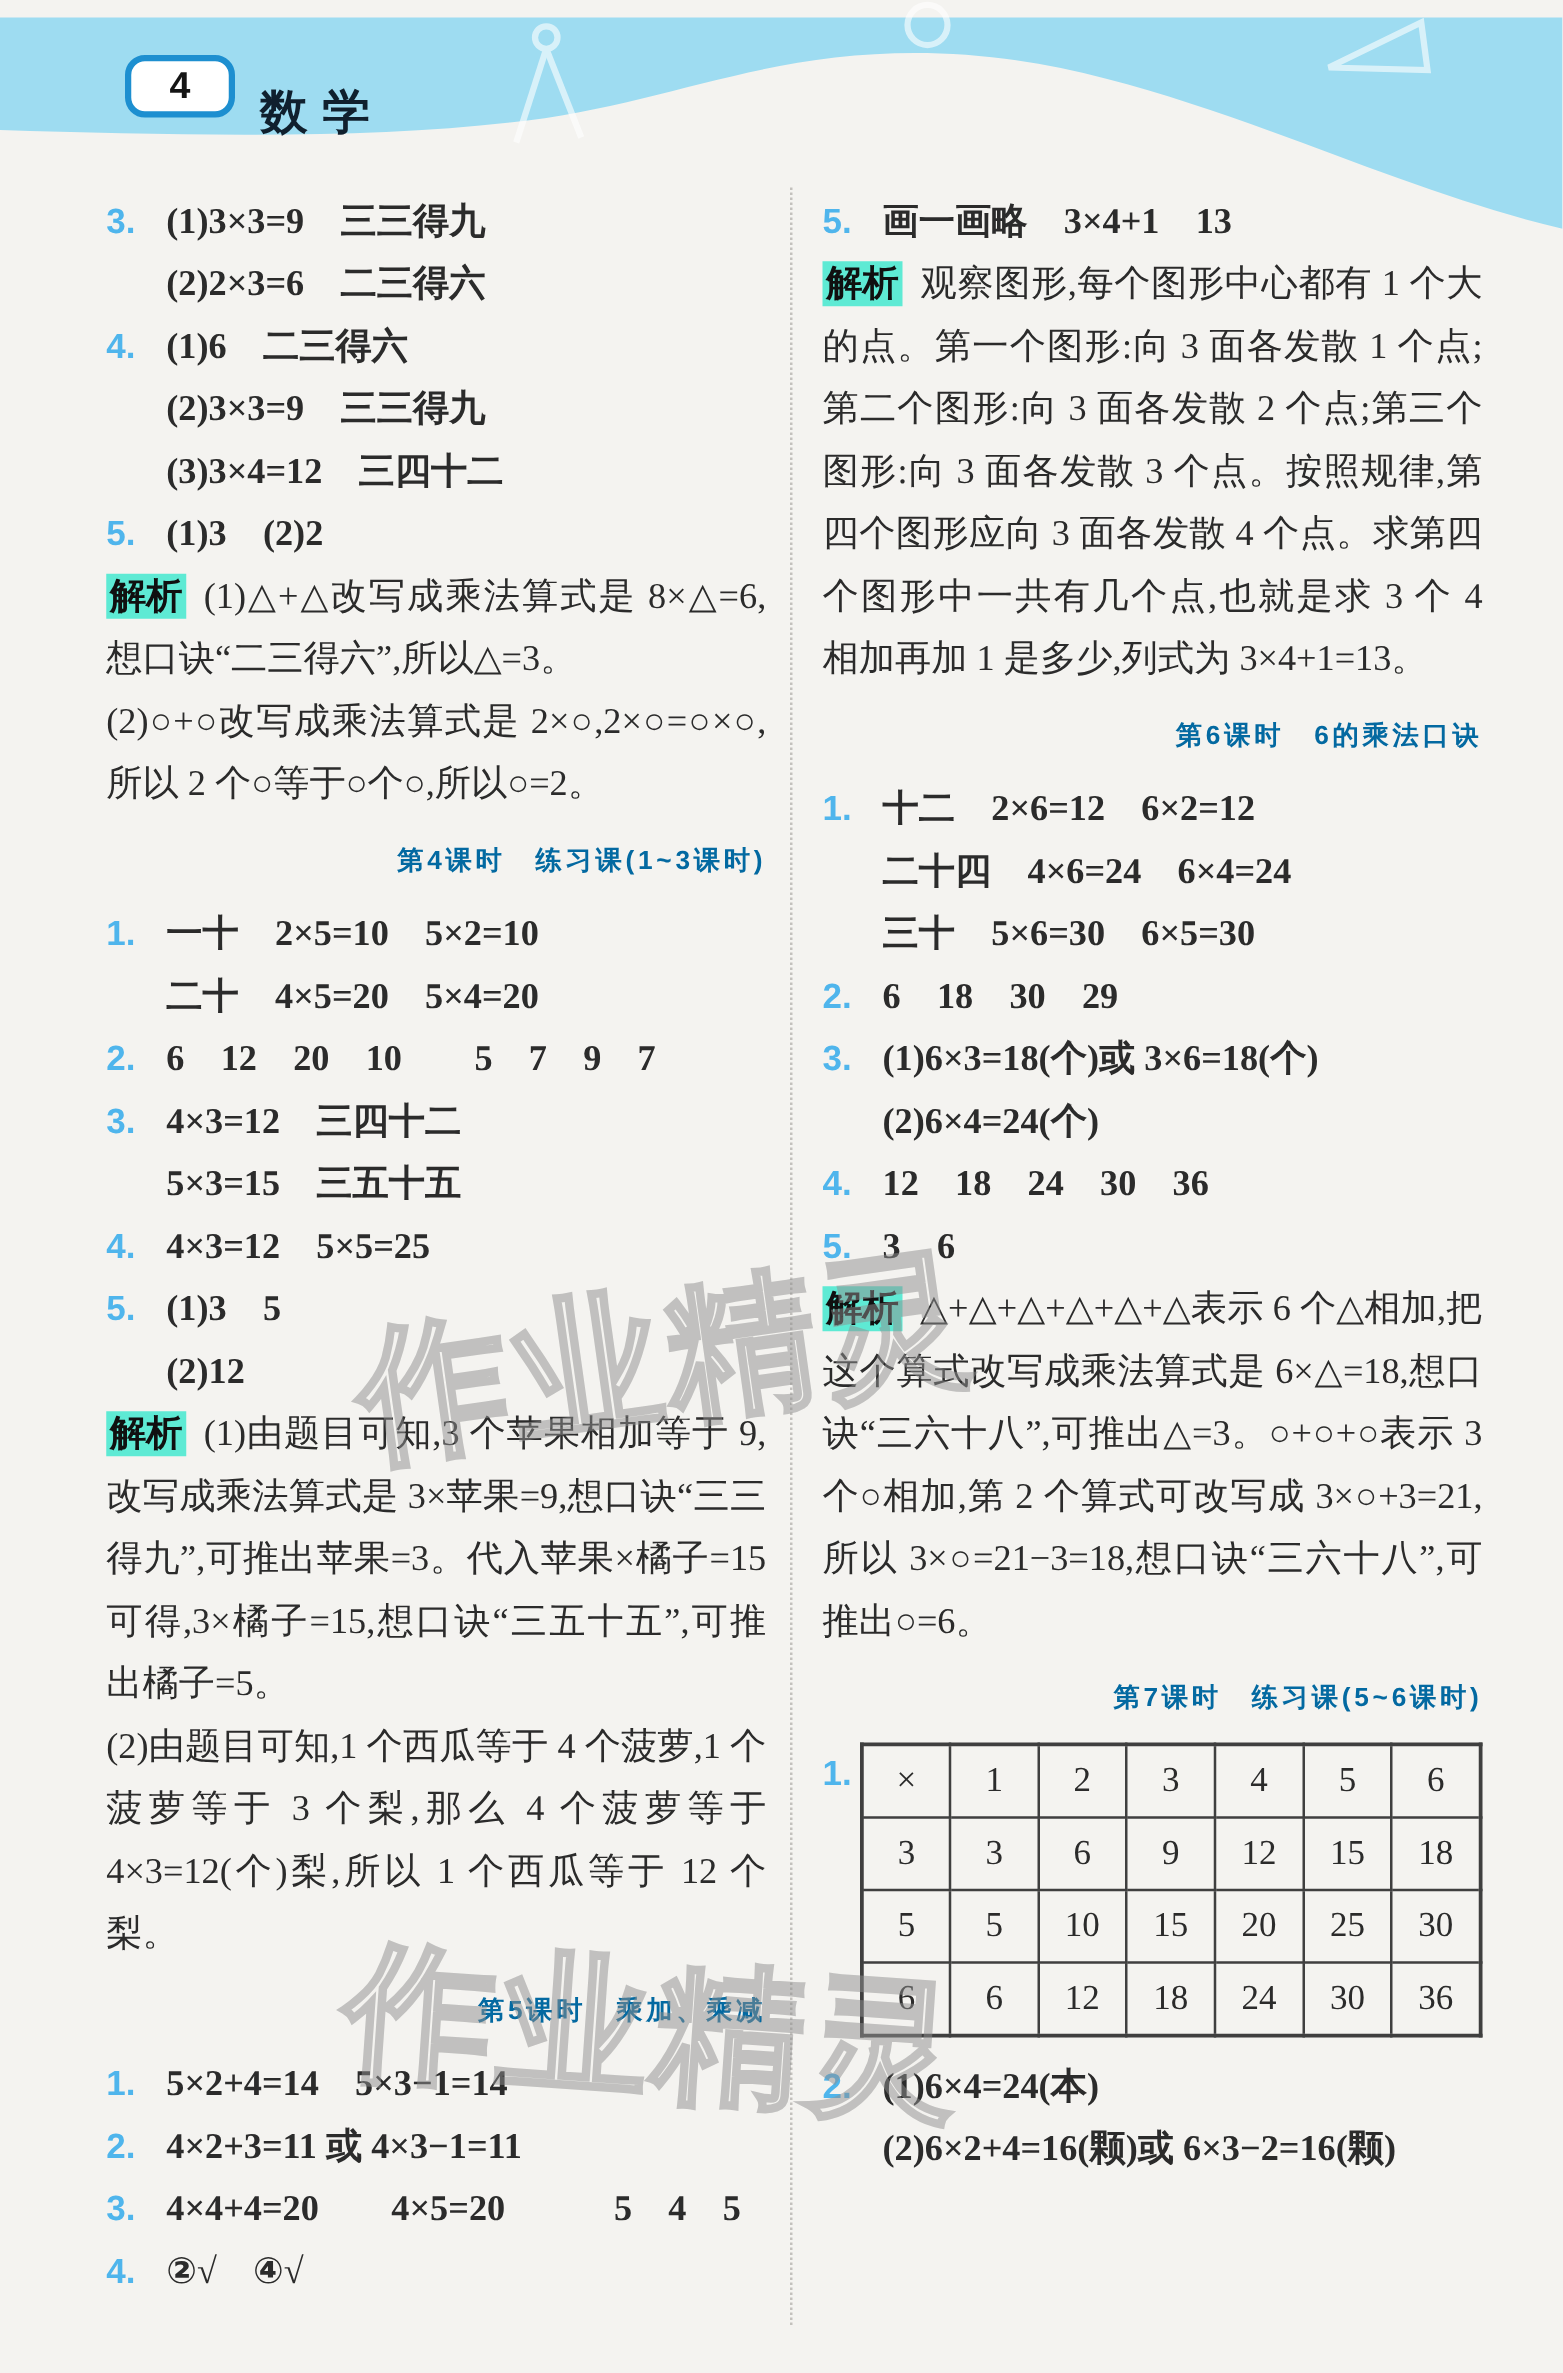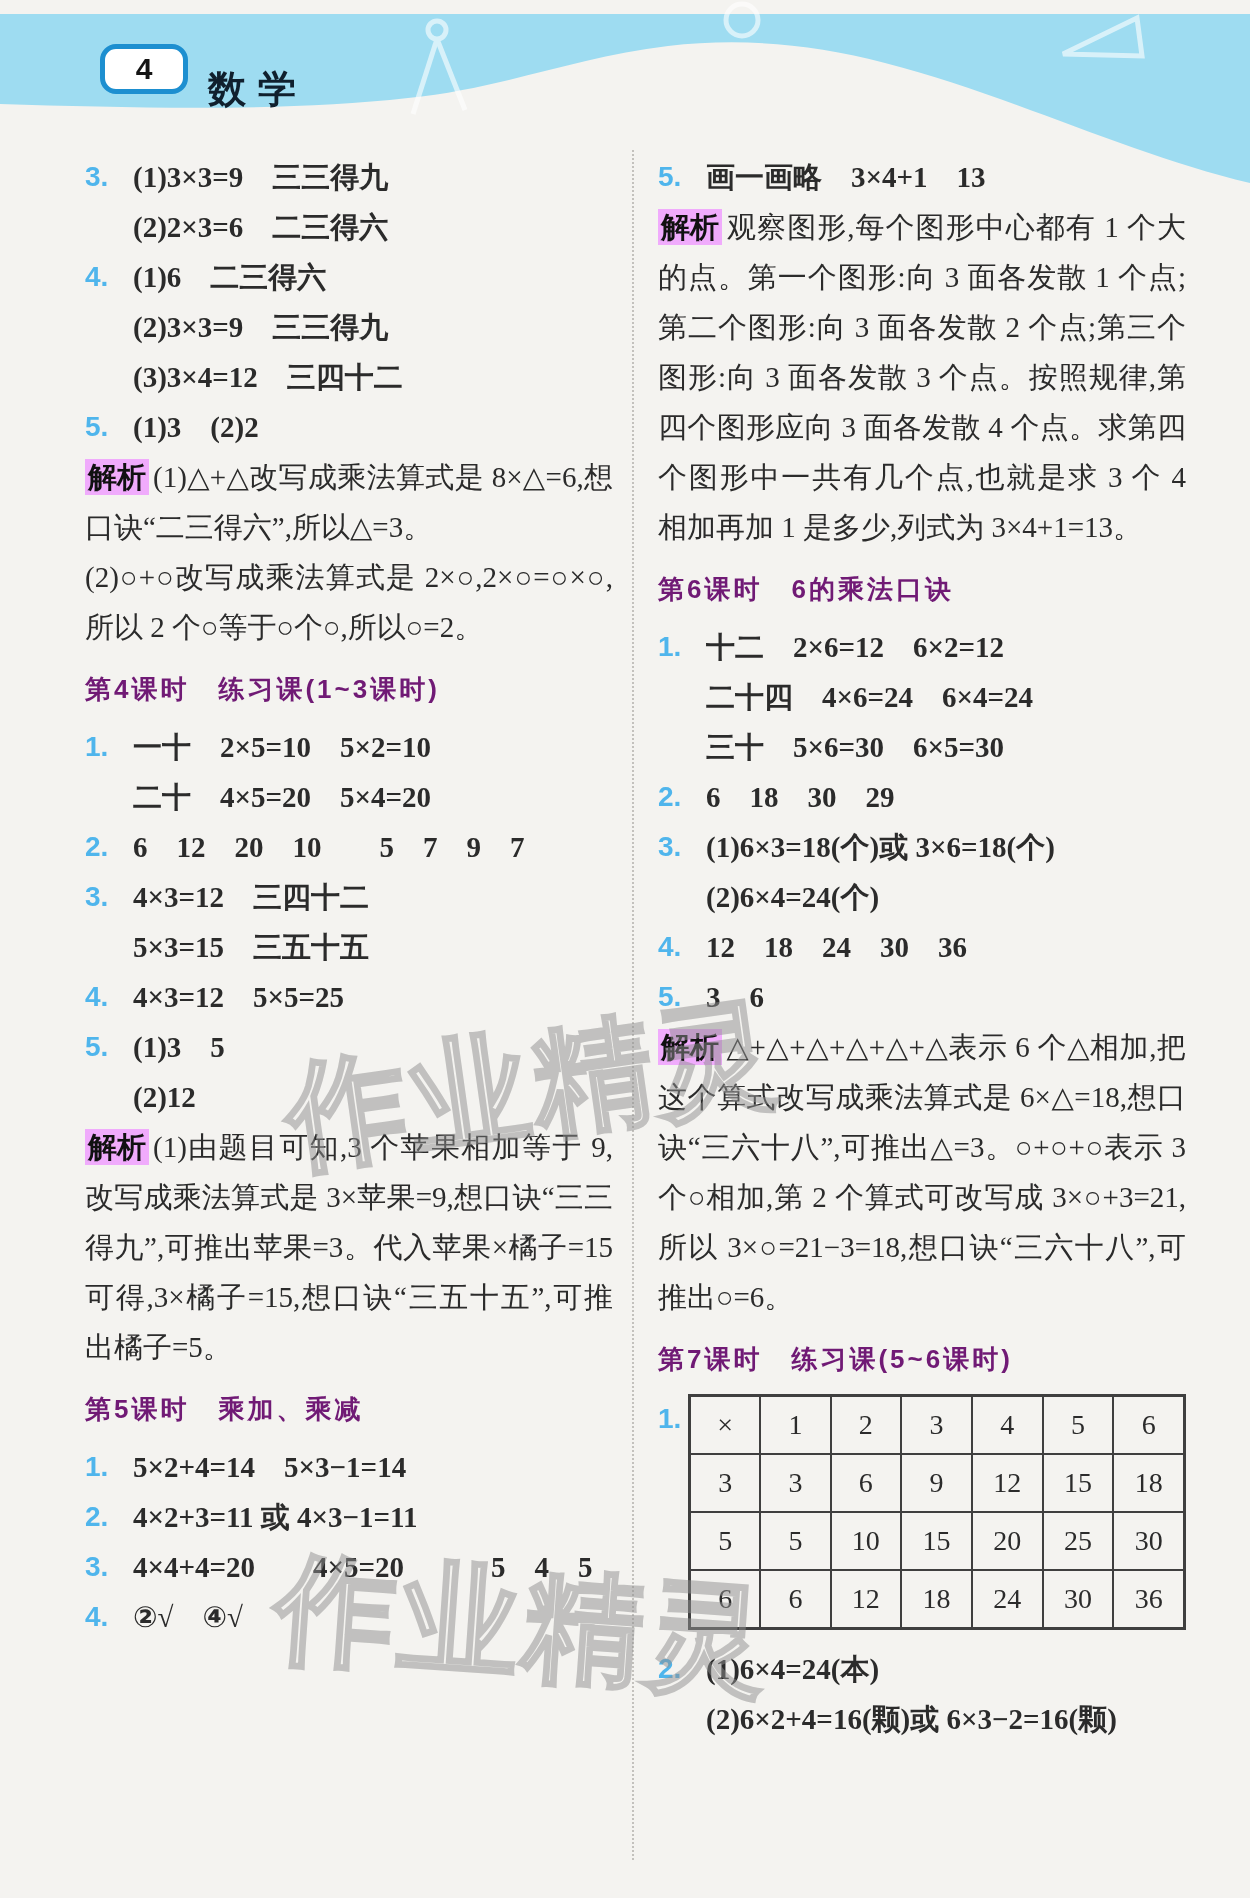--- a/index.html
+++ b/index.html
@@ -24,25 +24,25 @@
   .col-left{left:85px;}
   .col-right{left:658px;}
 
   .item{position:relative;padding-left:48px;}
   .num{position:absolute;left:0;top:0;font-family:"Liberation Sans","DejaVu Sans",sans-serif;
        font-weight:bold;font-size:28px;color:#4fb5ec;}
   .line{line-height:50px;font-weight:bold;}
 
   .analysis .ap{margin:0;text-align:justify;line-height:50px;}
   .alabel{display:inline-block;font-family:"Liberation Sans","DejaVu Sans",sans-serif;
-          font-weight:bold;color:#101010;background:#f0abfc;line-height:36px;
-          padding:0 3px;margin-right:4px;}
-
-  .heading{margin:12px 0 8px;text-align:left;font-family:"Liberation Sans","DejaVu Sans",sans-serif;
-           font-weight:bold;font-size:26px;color:#701a75;letter-spacing:3px;line-height:50px;}
+          font-weight:bold;color:#101010;background:#5eead4;line-height:36px;
+          padding:0 3px;margin-right:14px;}
+
+  .heading{margin:12px 0 8px;text-align:right;font-family:"Liberation Sans","DejaVu Sans",sans-serif;
+           font-weight:bold;font-size:21px;color:#0369a1;letter-spacing:3px;line-height:50px;}
 
   .table-item{padding-left:30px;}
   .mtable{border-collapse:collapse;border:3px solid #3f3f3f;margin:10px 0 14px;}
   .mtable td{border:2px solid #3f3f3f;width:68px;height:54px;text-align:center;
              font-size:28px;line-height:1;}
 
   
   .watermark{position:absolute;font-family:"Liberation Sans","DejaVu Sans",sans-serif;
              font-weight:bold;font-size:120px;letter-spacing:4px;white-space:nowrap;
              color:rgba(255,255,255,0);-webkit-text-stroke:3px #8f8f8f;opacity:.5;}
@@ -112,20 +112,21 @@
       <span class="num">4.</span>
       <div class="line">4×3=12　5×5=25</div>
     </div>
     <div class="item">
       <span class="num">5.</span>
       <div class="line">(1)3　5</div>
       <div class="line">(2)12</div>
     </div>
     <div class="analysis">
       <p class="ap"><span class="alabel">解析</span><span>(1)由题目可知,3 个苹果相加等于 9,改写成乘法算式是 3×苹果=9,想口诀“三三得九”,可推出苹果=3。代入苹果×橘子=15 可得,3×橘子=15,想口诀“三五十五”,可推出橘子=5。</span></p>
+      <p class="ap">(2)由题目可知,1 个西瓜等于 4 个菠萝,1 个菠萝等于 3 个梨,那么 4 个菠萝等于 4×3=12(个)梨,所以 1 个西瓜等于 12 个梨。</p>
     </div>
     <div class="heading">第5课时　乘加、乘减</div>
     <div class="item">
       <span class="num">1.</span>
       <div class="line">5×2+4=14　5×3−1=14</div>
     </div>
     <div class="item">
       <span class="num">2.</span>
       <div class="line">4×2+3=11 或 4×3−1=11</div>
     </div>

